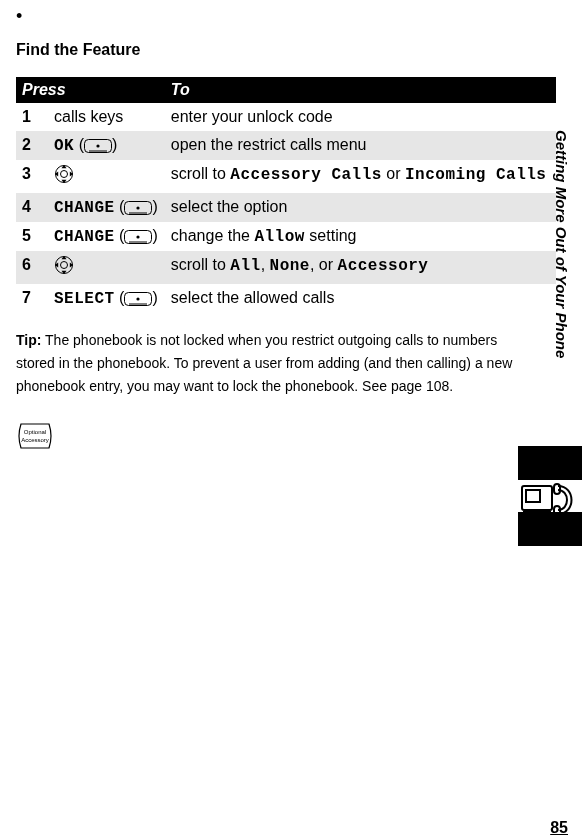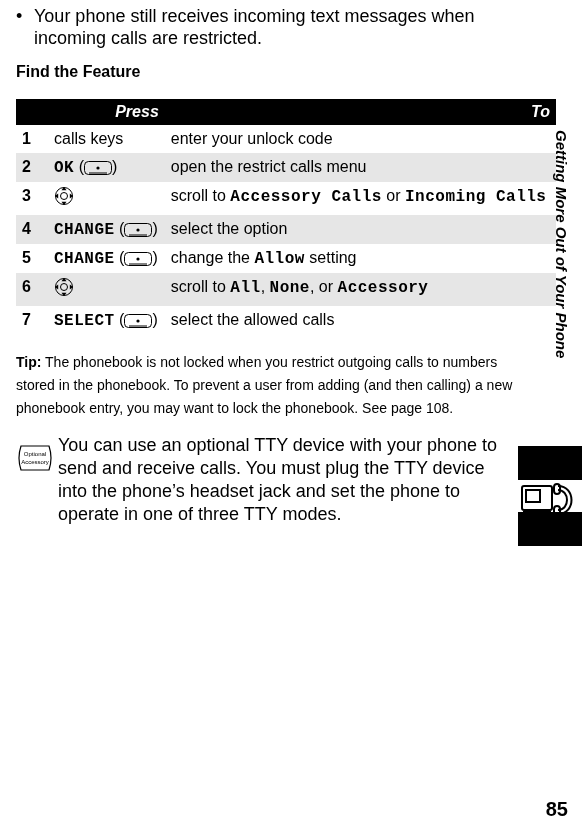--- a/index.html
+++ b/index.html
@@ -79,21 +79,21 @@
   table.steps {
     width: 100%;
     border-collapse: collapse;
     margin-bottom: 16px;
   }
   table.steps th {
     background: #000;
     color: #fff;
     font-weight: bold;
     font-style: italic;
-    text-align: right;
+    text-align: left;
     padding: 4px 6px;
     font-size: 16px;
   }
   table.steps td {
     padding: 4px 6px;
     font-size: 16px;
     vertical-align: top;
     line-height: 20px;
   }
   table.steps td.num {
@@ -149,34 +149,34 @@
   }
   .side-icon {
     position:absolute;
     right:0;
     top:446px;
     width:64px;
   }
   .side-icon svg { display:block; }
   .pagenum {
     position:absolute;
-    bottom:16px;
+    bottom:0;
     right:14px;
     font-weight:bold;
-    font-size:20px;
+    font-size:16px;
+    text-decoration:underline;
   }
 </style>
 </head>
 <body>
 
 <div class="page">
 
   <div class="bullet-para">
     <div class="bullet-dot">•</div>
-    <div class="bullet-text">Your phone still receives incoming text messages when incoming calls are restricted.</div>
   </div>
 
   <div class="find-row">
     <div class="find-label">Find the Feature</div>
   </div>
 
   <table class="steps">
     <tbody>
         <tr>
       <th colspan="2">Press</th>
@@ -285,21 +285,20 @@
 
 
   <div class="tty-row">
     <div class="tty-icon">
       <svg width="38" height="40" viewBox="0 0 38 40">
         <path d="M5 8 Q1 20 5 32 L33 32 Q37 20 33 8 Z" fill="none" stroke="#000" stroke-width="1.2"></path>
         <text x="19" y="18" text-anchor="middle" font-size="6" font-family="Arial">Optional</text>
         <text x="19" y="26" text-anchor="middle" font-size="6" font-family="Arial">Accessory</text>
       </svg>
     </div>
-    <div class="tty-text">You can use an optional TTY device with your phone to send and receive calls. You must plug the TTY device into the phone’s headset jack and set the phone to operate in one of three TTY modes.</div>
   </div>
 
   <div class="side-label">Getting More Out of Your Phone</div>
 
   <div class="side-icon">
     <svg width="64" height="100" viewBox="0 0 64 100">
       <rect x="0" y="0" width="64" height="34" fill="#000"></rect>
       <rect x="0" y="66" width="64" height="34" fill="#000"></rect>
       <g stroke="#000" stroke-width="2" fill="none">
         <rect x="4" y="40" width="30" height="24" rx="2"></rect>

